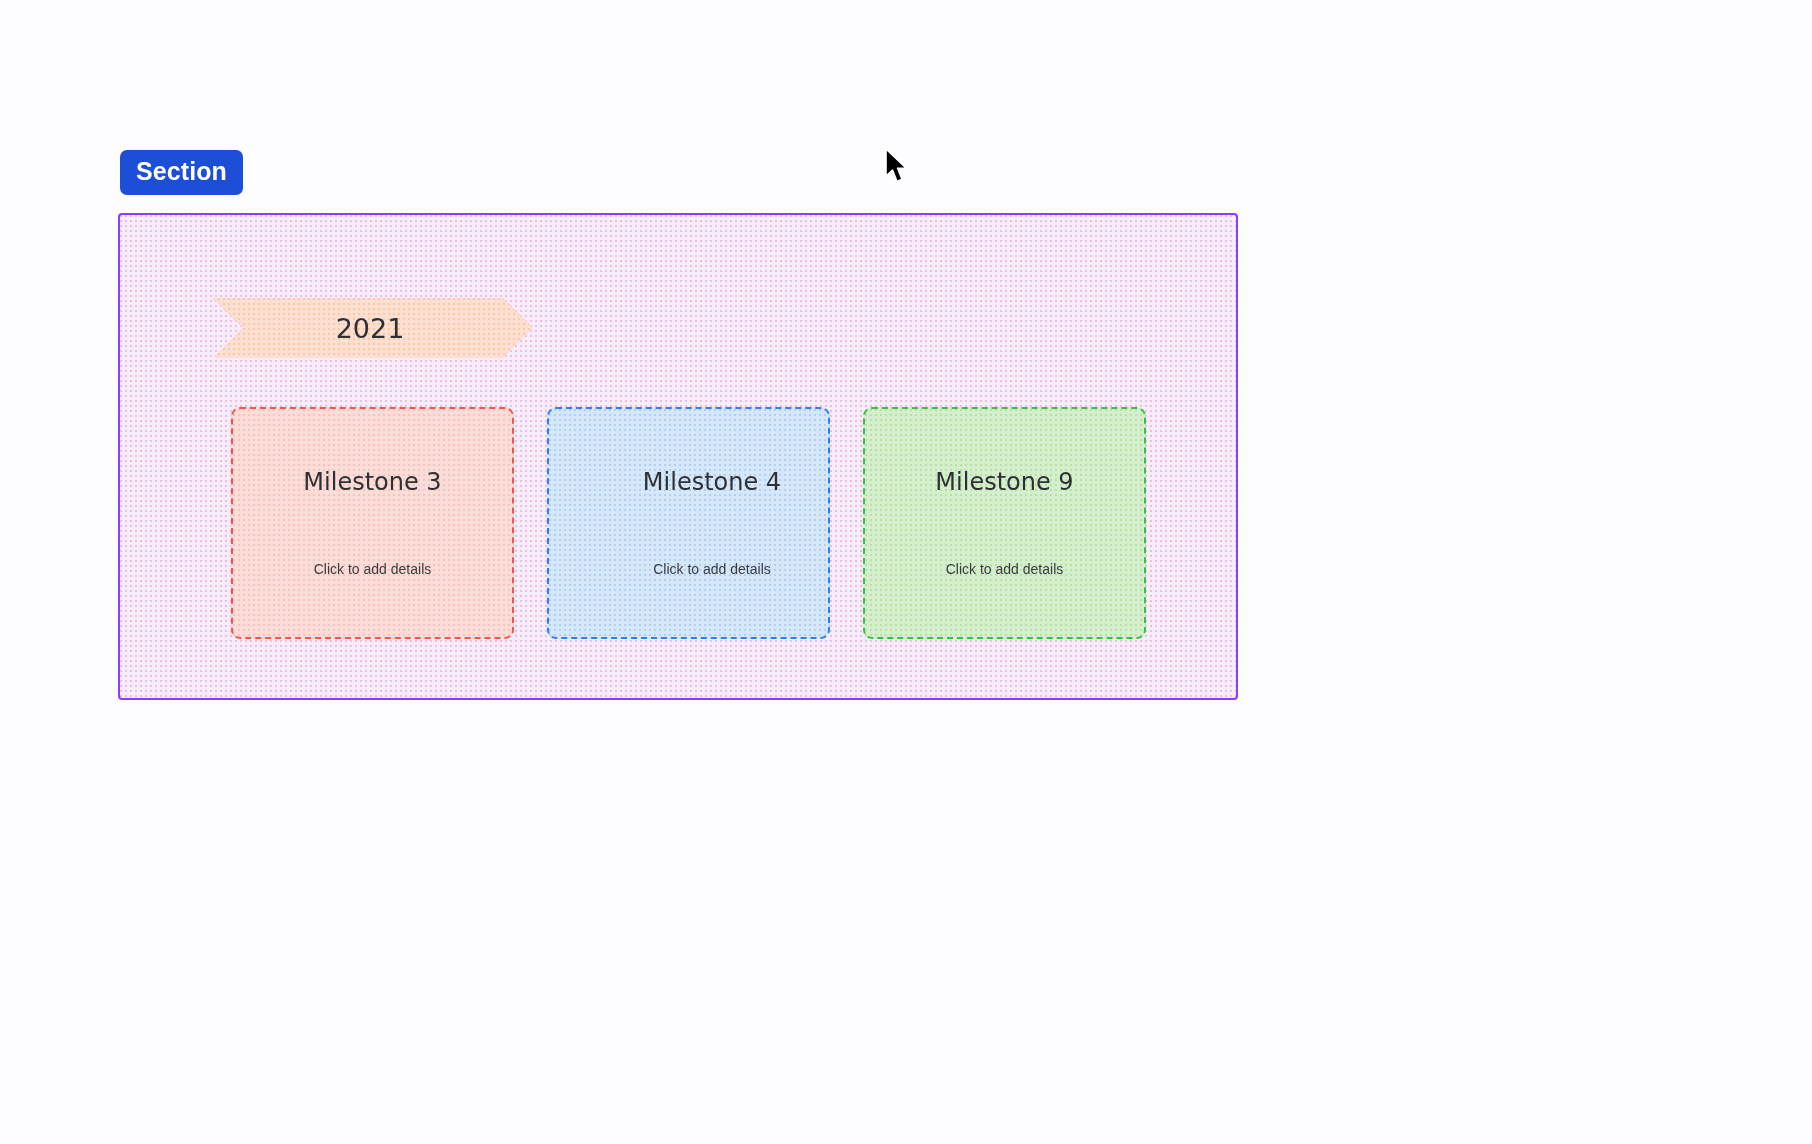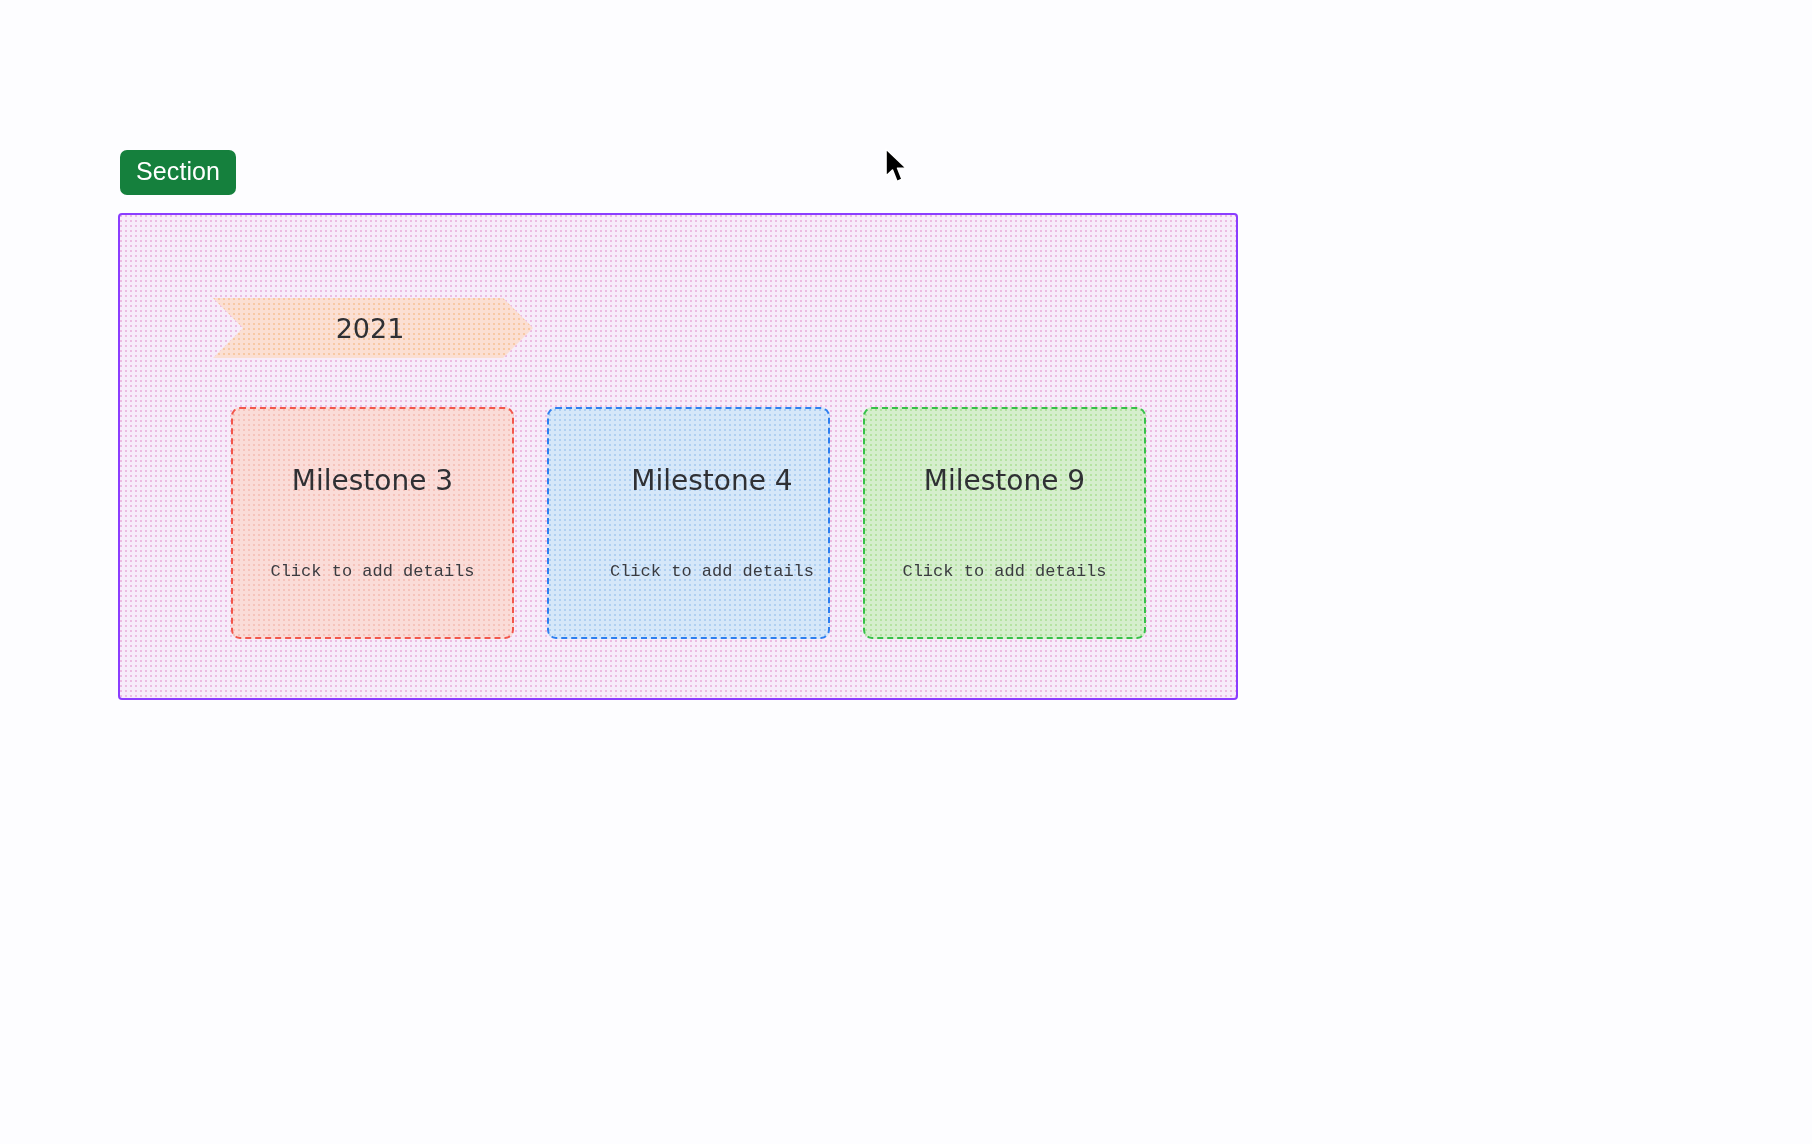--- a/index.html
+++ b/index.html
@@ -9,24 +9,24 @@
     font-family: "Liberation Sans", sans-serif;
     overflow: hidden;
   }
   #stage { position: relative; width: 1812px; height: 1144px; background:#fdfdff; }
 
   
   .section-badge {
     position: absolute;
     left: 120px; top: 150px;
     padding: 9px 16px 11px 16px;
-    background: #15803d;
+    background: #1d4ed8;
     color: #ffffff;
     font-size: 25px;
-    font-weight: normal;
+    font-weight: bold;
     line-height: 1;
     border-radius: 7px;
     letter-spacing: .1px;
     white-space: nowrap;
   }
 
   
   .section-container {
     position: absolute;
     left: 118px; top: 213px;
@@ -82,30 +82,30 @@
     top: 0;
     width: 283px; height: 232px;
     box-sizing: border-box;
     border-radius: 9px;
     display: flex;
     flex-direction: column;
     align-items: center;
     justify-content: center;
   }
   .card-title {
-    font-size: 28px;
+    font-size: 24px;
     color: #2f3034;
     font-family: "DejaVu Sans", sans-serif;
     line-height: 1;
     margin-bottom: 36px;
   }
   .card-sub {
-    font-size: 17px;
+    font-size: 14px;
     color: #3a3b40;
-    font-family: Liberation Mono, monospace;
+    font-family: Liberation Sans, sans-serif;
     line-height: 1;
     margin-top: 32px;
   }
   .c1 { left: 0px;   border: 2px dashed #f2564b; background-color:#fadcd8;
         background-image: radial-gradient(circle at 1px 1px, rgba(240,170,158,.5) 1.1px, transparent 1.2px);
         background-size: 5px 5px; }
   .c2 { left: 316px; border: 2px dashed #2d7ff0; background-color:#d5e7f9;
         background-image: radial-gradient(circle at 1px 1px, rgba(130,180,232,.45) 1.1px, transparent 1.2px);
         background-size: 5px 5px; padding-left: 47px; }
   .c3 { left: 632px; border: 2px dashed #35c047; background-color:#d5eecd;

